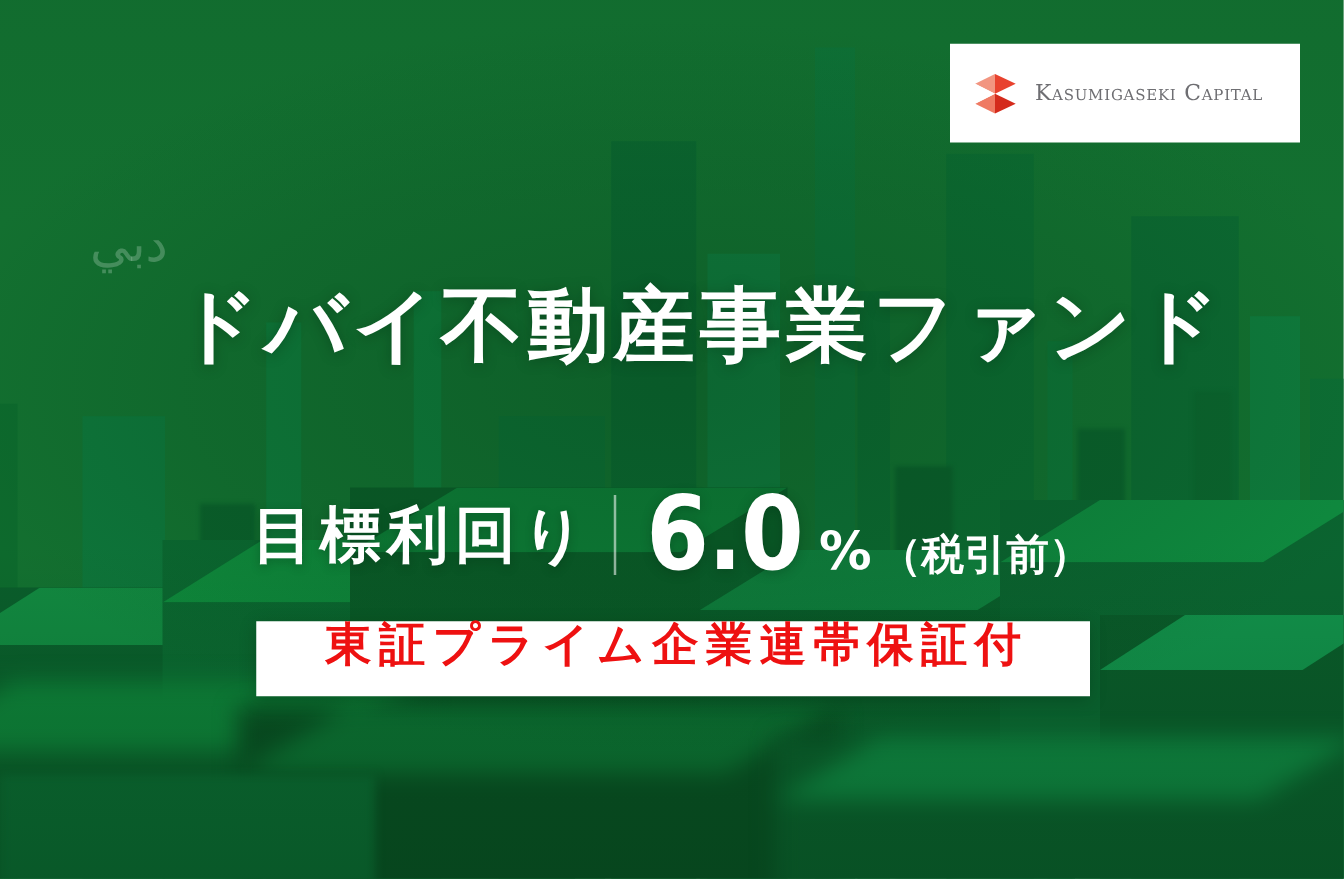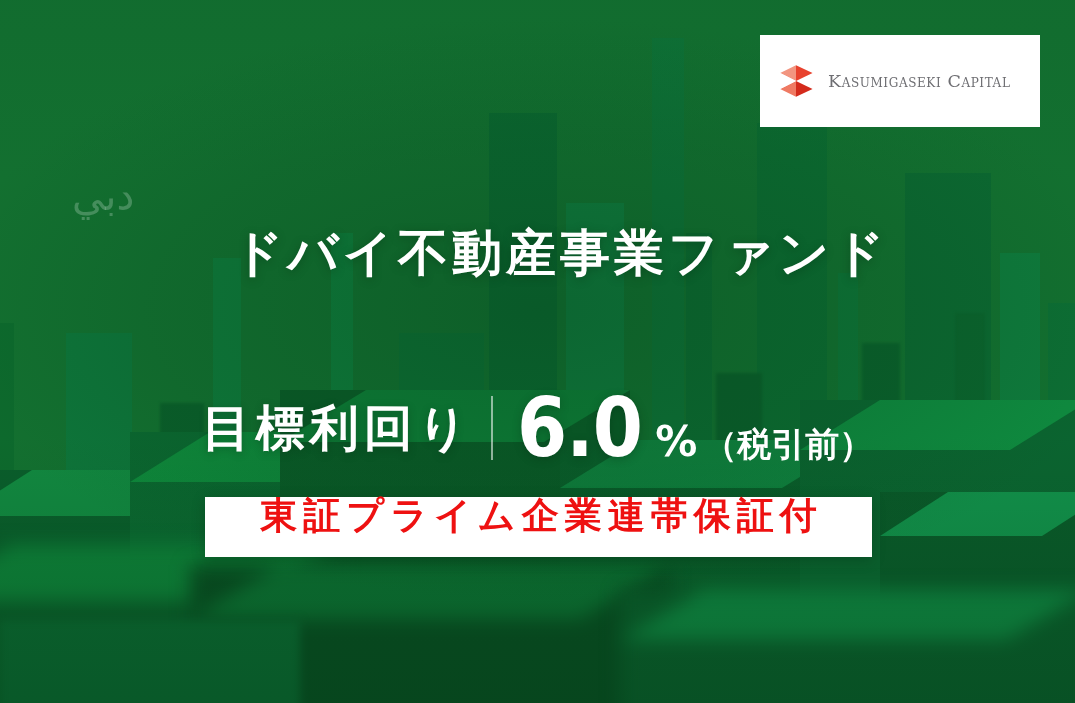--- a/index.html
+++ b/index.html
@@ -80,21 +80,21 @@
     font-family: "DejaVu Sans", sans-serif;
     user-select: none;
   }
 
   
   .logo-box {
     position: absolute;
     left: 760px;
     top: 35px;
     width: 280px;
-    height: 92px;
+    height: 79px;
     background: #ffffff;
     display: flex;
     align-items: center;
     padding-left: 18px;
     gap: 14px;
   }
   .logo-mark {
     width: 36px;
     height: 36px;
     flex: 0 0 auto;
@@ -110,21 +110,21 @@
   }
 
   
   .headline {
     position: absolute;
     left: 0;
     right: 0;
     top: 228px;
     text-align: center;
     color: #ffffff;
-    font-size: 50px;
+    font-size: 65px;
     font-weight: 800;
     letter-spacing: 4px;
     line-height: 1;
     white-space: nowrap;
     text-shadow: 0 2px 10px rgba(0,40,15,0.35);
     font-family: "DejaVu Sans", "Liberation Sans", sans-serif;
     margin-left: 46px;
   }
 
   

